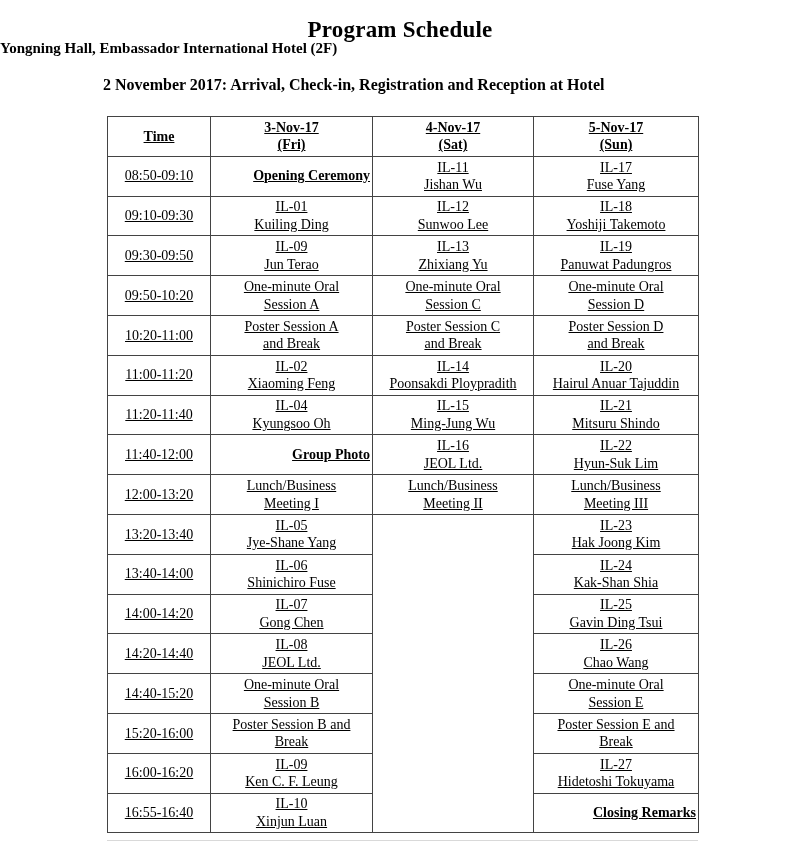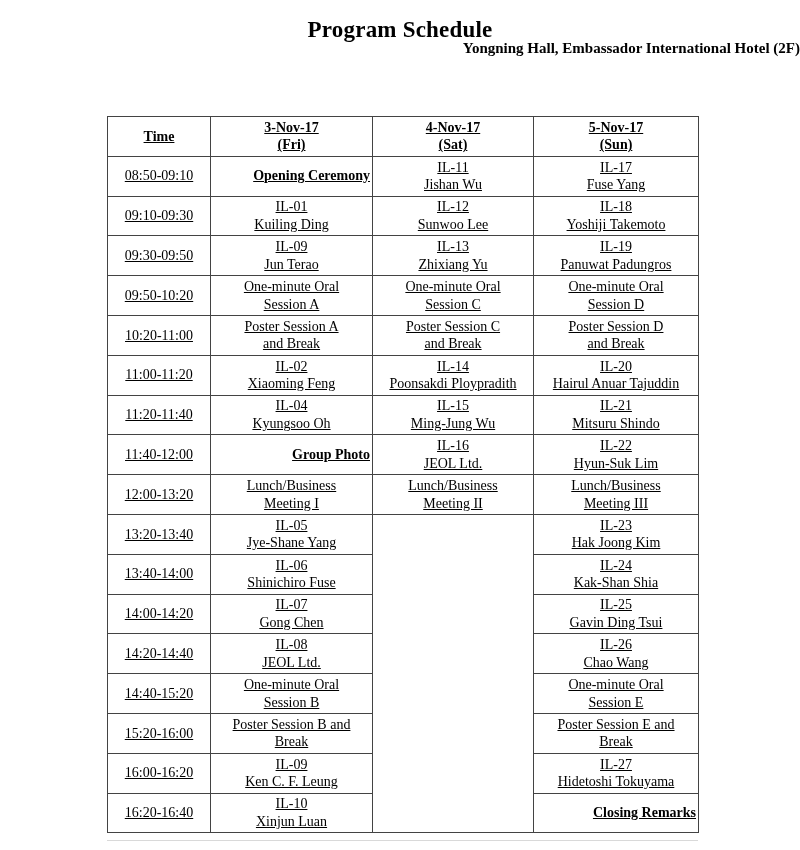--- a/index.html
+++ b/index.html
@@ -18,21 +18,21 @@
     top: 2px; left: 0; width: 100%;
     text-align: center;
     font-size: 23px;
     font-weight: bold;
     letter-spacing: 0.2px;
     margin-top: 15px;
   }
   .doc-subtitle {
     position: absolute;
     top: 40px; left: 0; width: 100%;
-    text-align: right;
+    text-align: left;
     font-size: 15px;
     font-weight: bold;
   }
   .doc-note {
     position: absolute;
     top: 76px; left: 103px;
     font-size: 16px;
     font-weight: bold;
   }
   table.schedule {
@@ -64,20 +64,21 @@
     background: #d9d9d9;
   }
 </style>
 </head>
 <body>
 
 <div class="page">
 
   <div class="doc-title">Program Schedule</div>
   <div class="doc-subtitle">Yongning Hall, Embassador International Hotel (2F)</div>
+  <div class="doc-note">2 November 2017: Arrival, Check-in, Registration and Reception at Hotel</div>
 
   <table class="schedule">
     <colgroup>
       <col style="width:103px">
         <col style="width:162px">
         <col style="width:161px">
         <col style="width:165px">
     </colgroup>
     <thead>
       <tr>
@@ -307,21 +308,21 @@
         <td>
             <div>IL-09</div>
             <div>Ken C. F. Leung</div>
           </td>
         <td>
             <div>IL-27</div>
             <div>Hidetoshi Tokuyama</div>
           </td>
       </tr>
       <tr>
-        <td>16:20-16:40</td>
+        <td>16:55-16:40</td>
         <td>
             <div>IL-10</div>
             <div>Xinjun Luan</div>
           </td>
         <td class="b">
             <div>Closing Remarks</div>
             <div></div>
           </td>
       </tr>
     </tbody>

